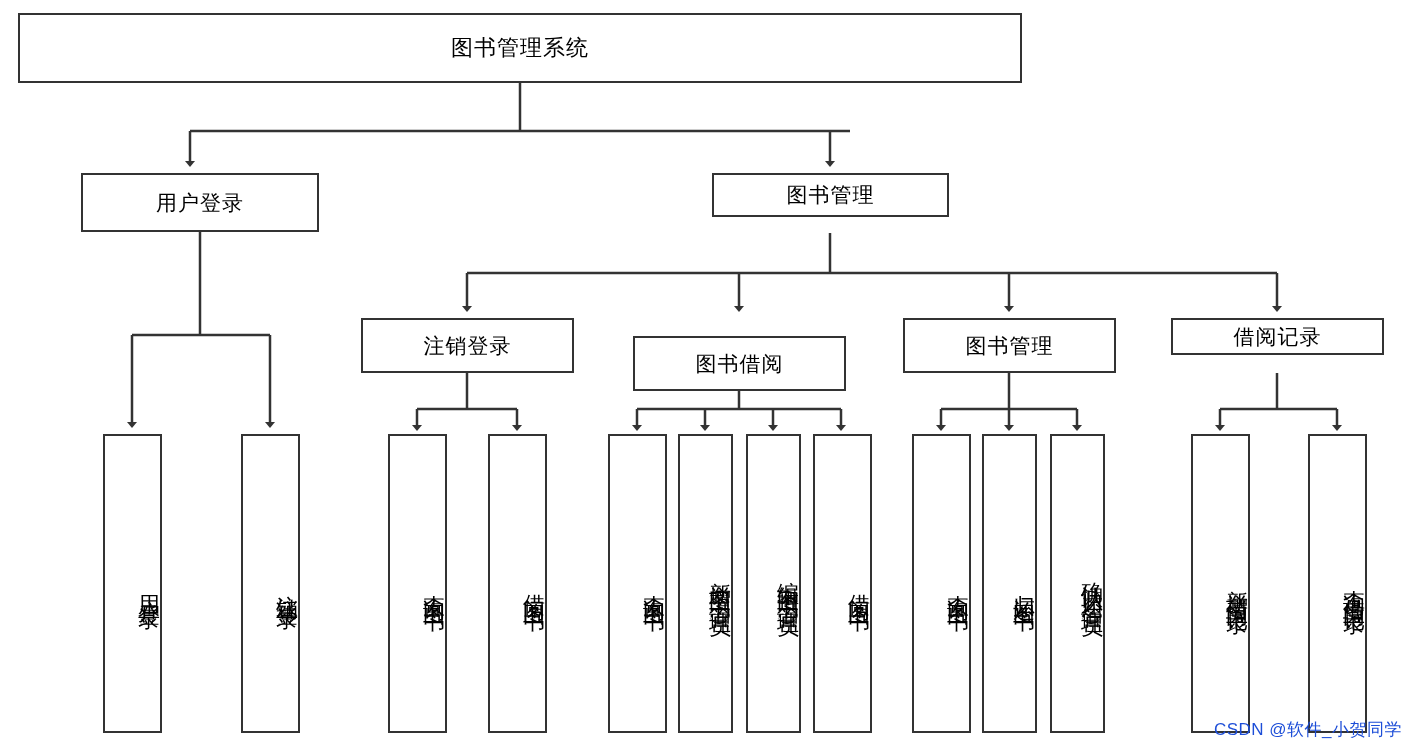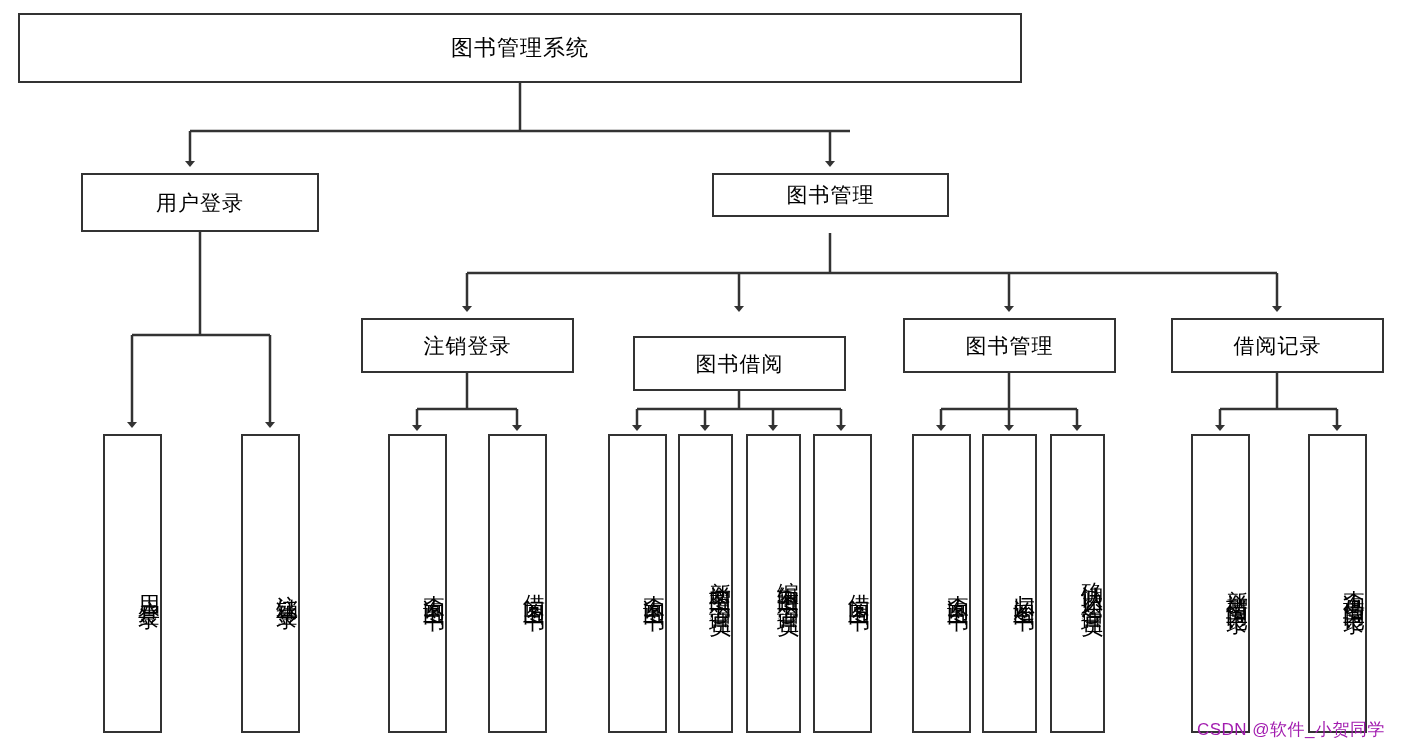--- a/index.html
+++ b/index.html
@@ -52,24 +52,24 @@
     padding-top: 6px;
     align-items: flex-start;
     justify-content: center;
   }
   .node-v span {
     writing-mode: vertical-rl;
     text-orientation: upright;
   }
   .watermark {
     position: absolute;
-    right: 20px;
+    right: 3px;
     bottom: 6px;
     font-size: 17px;
-    color: #a21caf;
+    color: #1d4ed8;
     white-space: nowrap;
     letter-spacing: 0.5px;
     text-align: center;
   }
 </style>
 </head>
 <body>
 
 <div id="canvas">
 
@@ -140,21 +140,21 @@
   </div>
 
   <div class="node node-h" style="left:633px; top:336px; width:213px; height:55px;">
     <span>图书借阅</span>
   </div>
 
   <div class="node node-h" style="left:903px; top:318px; width:213px; height:55px;">
     <span>图书管理</span>
   </div>
 
-  <div class="node node-h" style="left:1171px; top:318px; width:213px; height:55px;">
+  <div class="node node-h" style="left:1171px; top:318px; width:213px; height:37px;">
     <span>借阅记录</span>
   </div>
 
   <div class="node node-v" style="left:103px; top:434px; width:59px; height:299px;">
     <span>用户登录</span>
   </div>
 
   <div class="node node-v" style="left:241px; top:434px; width:59px; height:299px;">
     <span>注销登录</span>
   </div>

